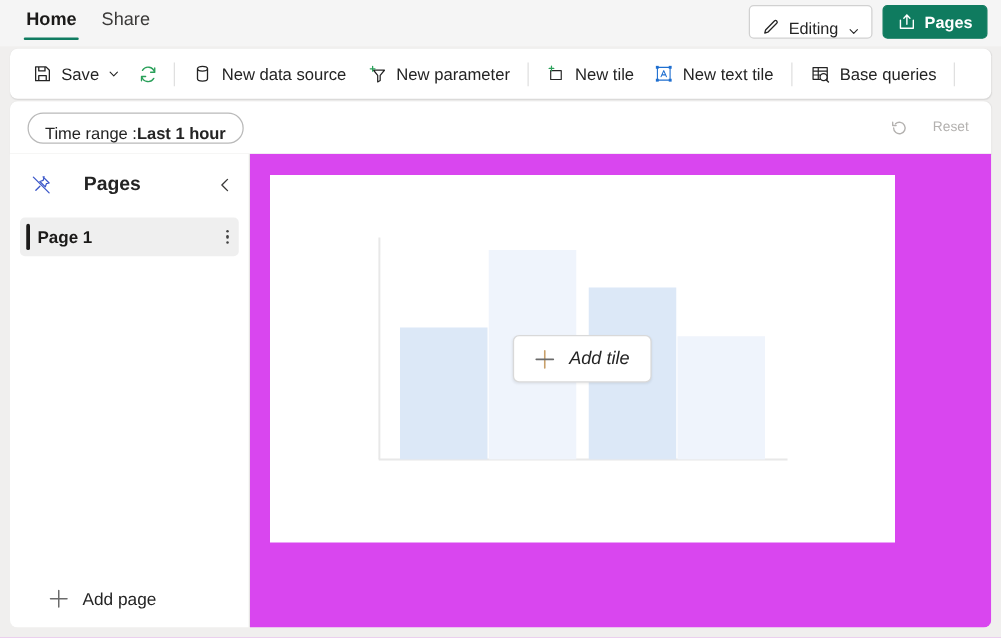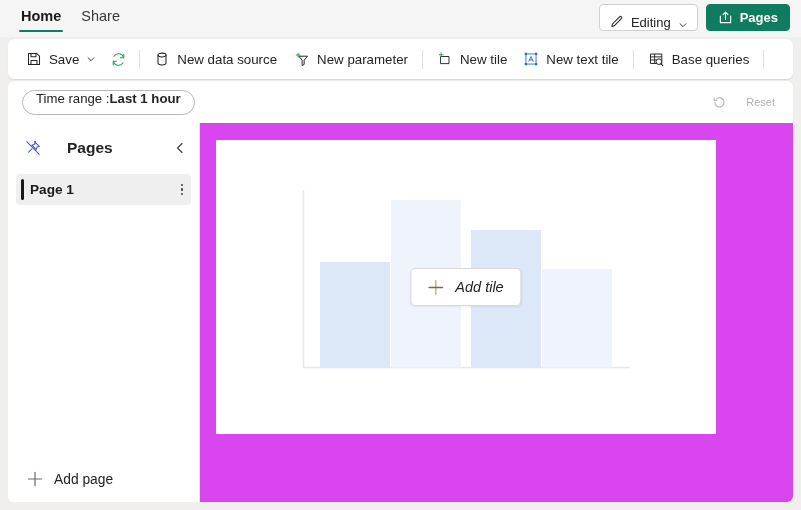--- a/index.html
+++ b/index.html
@@ -79,21 +79,21 @@
   
   .timebar {
     position: absolute; left: 8px; top: 81px;
     width: 785px; height: 42px;
     background: #ffffff; border-radius: 6px 6px 0 0;
     display: flex; align-items: center;
     padding: 0 12px 0 14px;
     box-shadow: 0 .3px 1px rgba(0,0,0,.06);
   }
   .pill {
-    display: flex; align-items: flex-start;
+    display: flex; align-items: flex-end;
     height: 25px; padding: 0 13px;
     border: 1px solid #b9b9b9; border-radius: 13px;
     font-size: 13.2px; color: #242424; cursor: pointer;
     white-space: nowrap;
   }
   .pill .bold { font-weight: bold; }
   .reset {
     margin-left: auto;
     display: flex; align-items: center; gap: 19px;
     font-size: 11px; color: #b3b1af; cursor: default;
@@ -142,21 +142,21 @@
     width: 3px; background: #1b1a19; border-radius: 2px;
   }
   .page-label { font-size: 13.6px; font-weight: bold; color: #1b1a19; }
   .page-more {
     margin-left: auto; color: #424242; font-size: 13px;
     letter-spacing: 0; line-height: 10px; cursor: pointer;
     display: flex; flex-direction: column; align-items: center; gap: 2px;
   }
   .page-more i { width: 2.5px; height: 2.5px; background: #424242; border-radius: 50%; display:block; }
   .add-page {
-    position: absolute; left: 0; bottom: 0;
+    position: absolute; left: 12px; bottom: 0;
     width: 192px; height: 46px;
     display: flex; align-items: center; gap: 10px;
     padding-left: 18px;
     font-size: 13.8px; color: #242424; cursor: pointer;
   }
 
   
   .canvas {
     flex: 1; position: relative; background: #d946ef; font-style: italic;
   }

